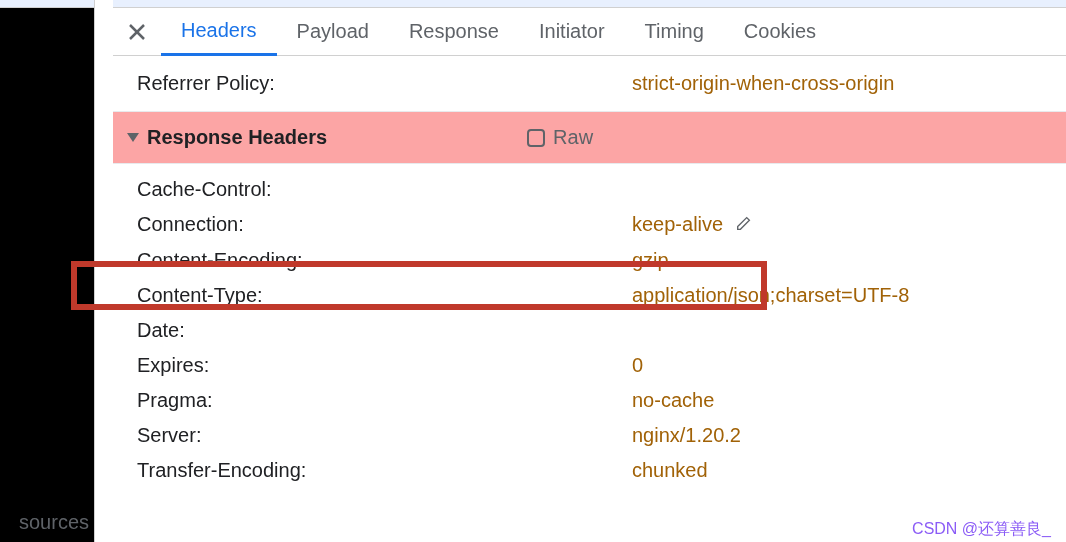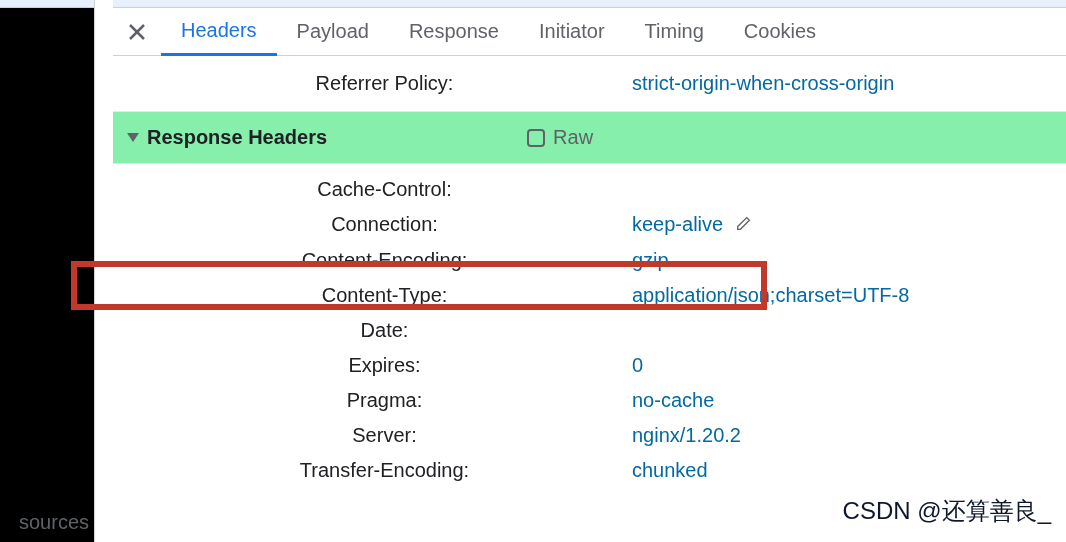--- a/index.html
+++ b/index.html
@@ -108,41 +108,40 @@
     }
     
     .row {
       display: flex;
       padding: 6px 0 6px 24px;
     }
     
     .row .key {
       width: 495px;
       color: #202124;
-      text-align: center;
     }
     
     .row .value {
       flex: 1;
-      color: #0369a1;
+      color: #a16207;
       white-space: nowrap;
       overflow: hidden;
     }
     
     .referrer-row {
       padding: 16px 0 16px 24px;
       border-bottom: 1px solid #e8eaed;
     }
     
     .section-header {
       display: flex;
       align-items: center;
       padding: 14px 0 14px 14px;
       border-bottom: 1px solid #e8eaed;
-      background: #86efac;
+      background: #fca5a5;
     }
     
     .triangle {
       width: 0;
       height: 0;
       border-left: 6px solid transparent;
       border-right: 6px solid transparent;
       border-top: 9px solid #5f6368;
       margin-right: 8px;
     }
@@ -195,24 +194,24 @@
     .edit-icon svg {
       width: 18px;
       height: 18px;
       stroke: #5f6368;
       fill: none;
       stroke-width: 1.5;
     }
     
     .watermark {
       position: absolute;
-      bottom: 15px;
+      bottom: 2px;
       right: 15px;
-      color: #0f172a;
-      font-size: 24px;
+      color: #8b5cf6;
+      font-size: 16px;
       z-index: 5;
     }
   </style>
 </head>
 <body>
 
 <div class="left-column">
   <div class="left-top-strip"></div>
   <div class="left-bottom-label">sources</div>
 </div>

